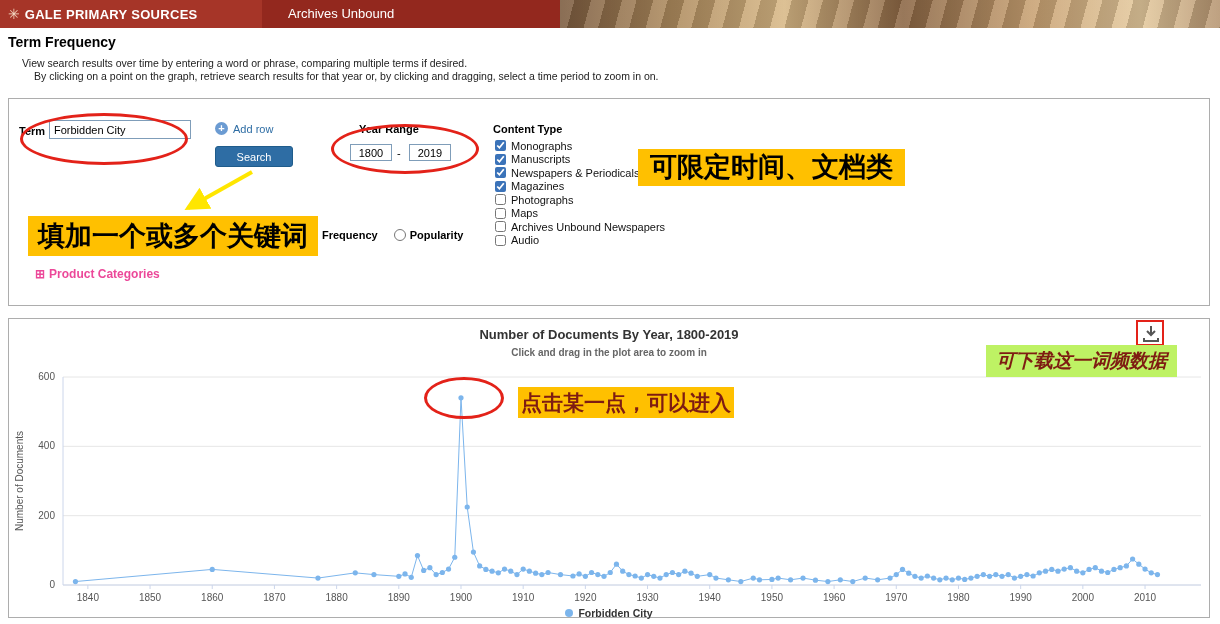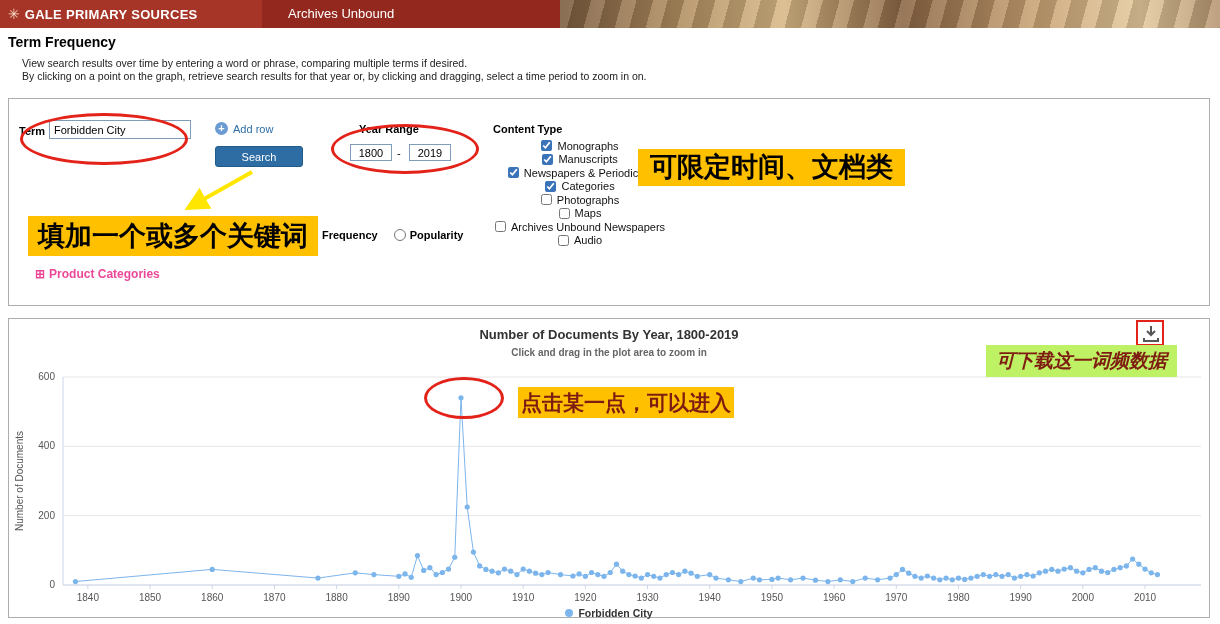--- a/index.html
+++ b/index.html
@@ -30,26 +30,26 @@
 
   
   .form-box { position:absolute; left:8px; top:98px; width:1202px; height:208px; border:1px solid #adadad; background:#fff; }
   .lbl { position:absolute; font-size:11px; font-weight:bold; color:#000; }
   .txt-input { position:absolute; border:1px solid #7f9db9; font-size:11px; padding:1px 4px;
                font-family:"Liberation Sans",sans-serif; }
   .add-row { position:absolute; left:206px; top:23px; display:flex; align-items:center; cursor:pointer; }
   .plus-circle { width:13px; height:13px; border-radius:50%; background:#6b9bd2; color:#fff;
                  font-size:11px; line-height:12px; text-align:center; font-weight:bold; }
   .add-row-label { font-size:11px; color:#2e6da4; margin-left:5px; }
-  .search-btn { position:absolute; left:206px; top:47px; width:88px; height:21px; background:#2e6da4;
+  .search-btn { position:absolute; left:206px; top:47px; width:78px; height:21px; background:#2e6da4;
                 border:1px solid #1f5c8b; border-radius:3px; color:#fff; font-size:11px;
                 font-family:"Liberation Sans",sans-serif; cursor:pointer; }
   .year-sep { position:absolute; left:388px; top:48px; font-size:11px; }
   .ct-list { position:absolute; left:486px; top:40px; display:flex; flex-direction:column; }
-  .ct-row { display:flex; align-items:center; height:13.5px; font-size:11px; color:#111;justify-content:center; }
+  .ct-row { display:flex; align-items:center; height:13.5px; font-size:11px; color:#111; }
   .ct-row input { width:11px; height:11px; margin:0 5px 0 0; accent-color:#3b73b9; }
   .radio-row { position:absolute; left:297px; top:130px; display:flex; align-items:center; font-size:11px; font-weight:bold; }
   .radio-row input { width:12px; height:12px; margin:0 4px 0 0; }
   .radio-row .gap { width:16px; }
   .prod-cat { position:absolute; left:26px; top:168px; font-size:12px; font-weight:bold; color:#ec4899; cursor:pointer; }
   .prod-cat .box-icon { font-size:12px; margin-right:4px; }
 
   
   .chart-box { position:absolute; left:8px; top:318px; width:1202px; height:300px; border:1px solid #adadad; background:#fff; }
   .chart-title { position:absolute; top:8px; width:100%; text-align:center; font-size:13px; font-weight:bold; color:#333; }
@@ -74,21 +74,21 @@
   <div class="logo-block">
     <span class="logo-icon">✳</span>
     <span class="brand">GALE PRIMARY SOURCES</span>
   </div>
   <span class="product">Archives Unbound</span>
   <div class="banner"></div>
 </div>
 
 <h1 class="page-title">Term Frequency</h1>
 <div class="desc" style="top:57px;">View search results over time by entering a word or phrase, comparing multiple terms if desired.</div>
-<div class="desc" style="top:70px;">By clicking on a point on the graph, retrieve search results for that year or, by clicking and dragging, select a time period to zoom in on.</div>
+<div class="desc" style="top:70px;margin-left:12px;">By clicking on a point on the graph, retrieve search results for that year or, by clicking and dragging, select a time period to zoom in on.</div>
 
 <div class="form-box">
   <span class="lbl" style="left:10px; top:26px;">Term</span>
   <input class="txt-input" style="left: 40px; top: 21px; width: 142px; height: 19px;" type="text" value="Forbidden City">
 
   <div class="add-row">
     <span class="plus-circle">+</span>
     <span class="add-row-label">Add row</span>
   </div>
   <button class="search-btn">Search</button>
@@ -107,21 +107,21 @@
       <label class="ct-row">
         <input type="checkbox" checked="" style="">
         <span>Manuscripts</span>
       </label>
       <label class="ct-row">
         <input type="checkbox" checked="" style="">
         <span>Newspapers &amp; Periodicals</span>
       </label>
       <label class="ct-row">
         <input type="checkbox" checked="" style="">
-        <span>Categories</span>
+        <span>Magazines</span>
       </label>
       <label class="ct-row">
         <input type="checkbox" style="">
         <span>Photographs</span>
       </label>
       <label class="ct-row">
         <input type="checkbox" style="">
         <span>Maps</span>
       </label>
       <label class="ct-row">

